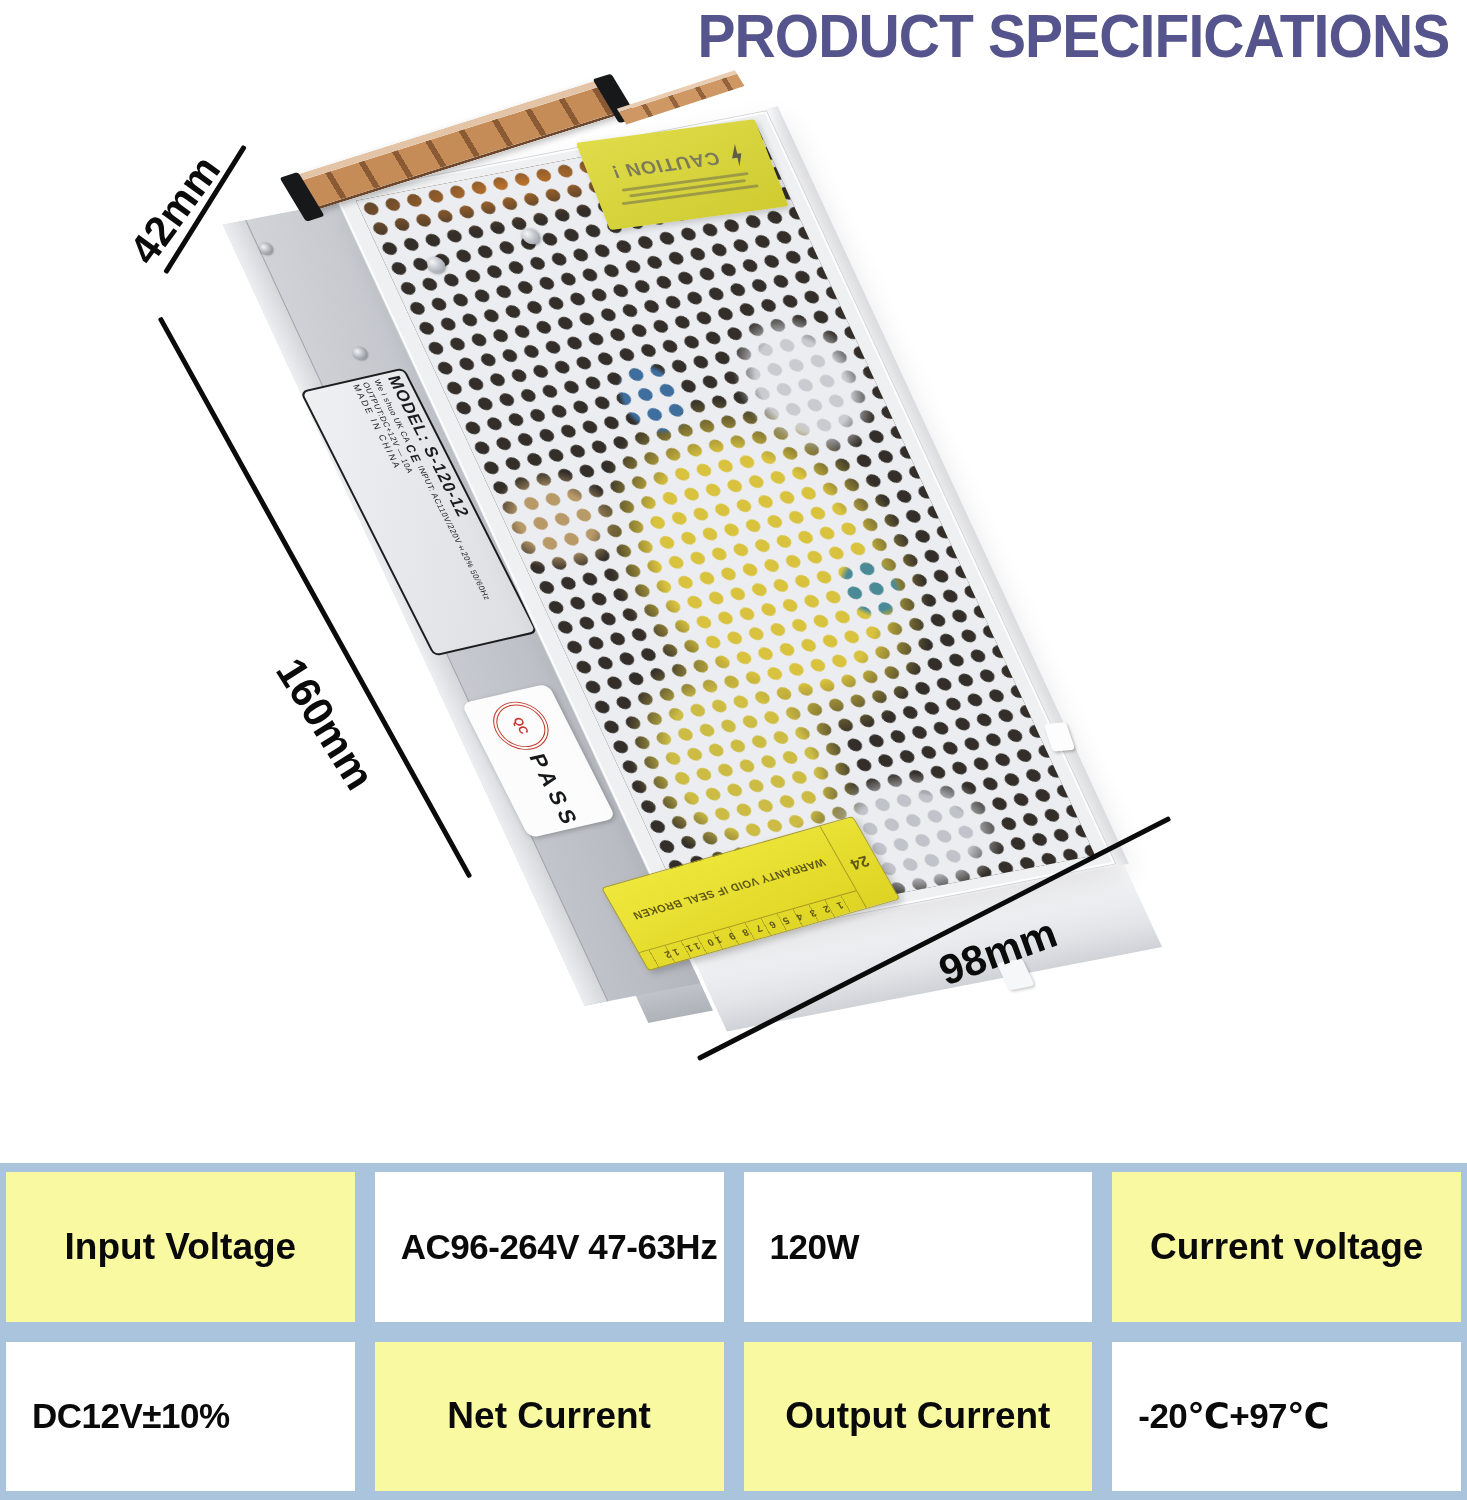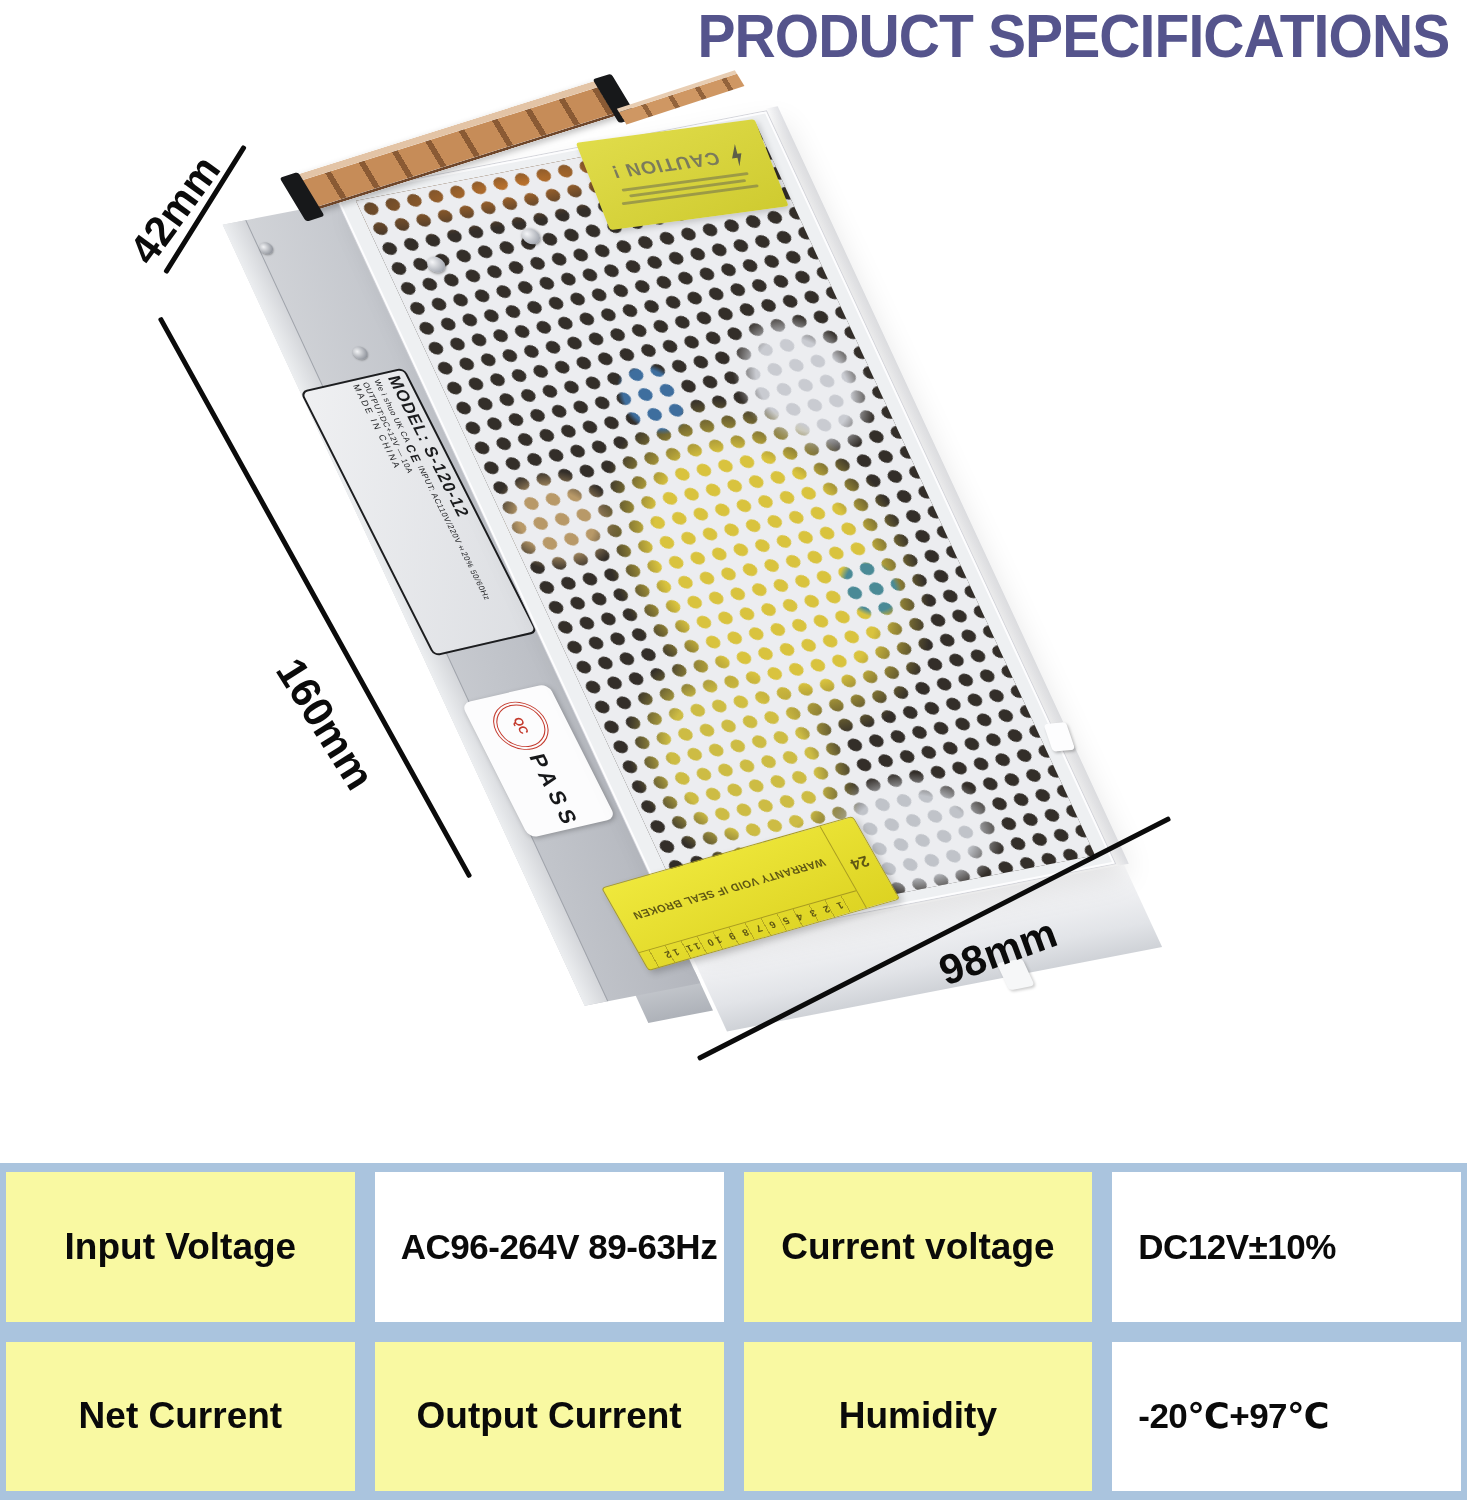--- a/index.html
+++ b/index.html
@@ -270,24 +270,24 @@
   <div class="dim-label lbl-42">42mm</div>
 
   <div class="dim-line line-160"></div>
   <div class="dim-label lbl-160">160mm</div>
 
   <div class="dim-line line-98"></div>
   <div class="dim-label lbl-98">98mm</div>
 
   <div class="spec-table">
     <div class="cell label">Input Voltage</div>
-    <div class="cell value">AC96-264V 89-63Hz</div>
+    <div class="cell value">AC96-264V 47-63Hz</div>
+    <div class="cell value">120W</div>
 
     <div class="cell label">Current voltage</div>
     <div class="cell value">DC12V±10%</div>
     <div class="cell label">Net Current</div>
 
     <div class="cell label">Output Current</div>
-    <div class="cell label">Humidity</div>
     <div class="cell value">-20℃+97℃</div>
   </div>
 
 </div>
 
 </body></html>

